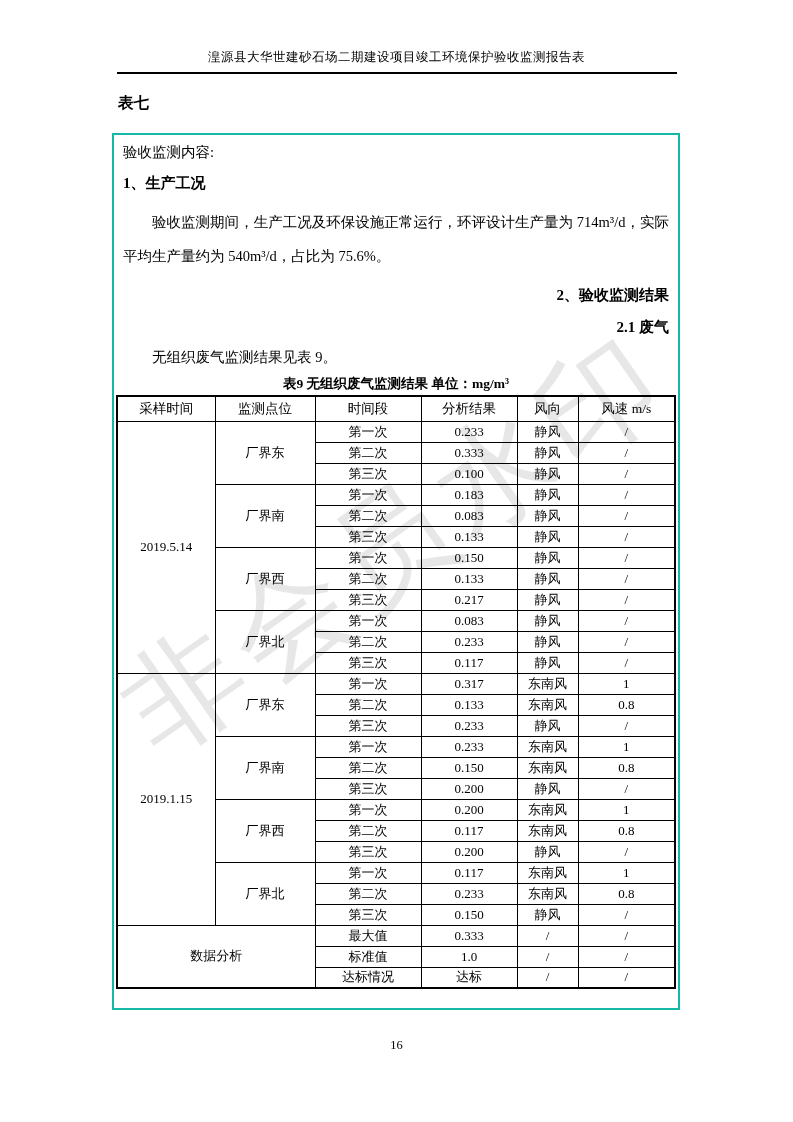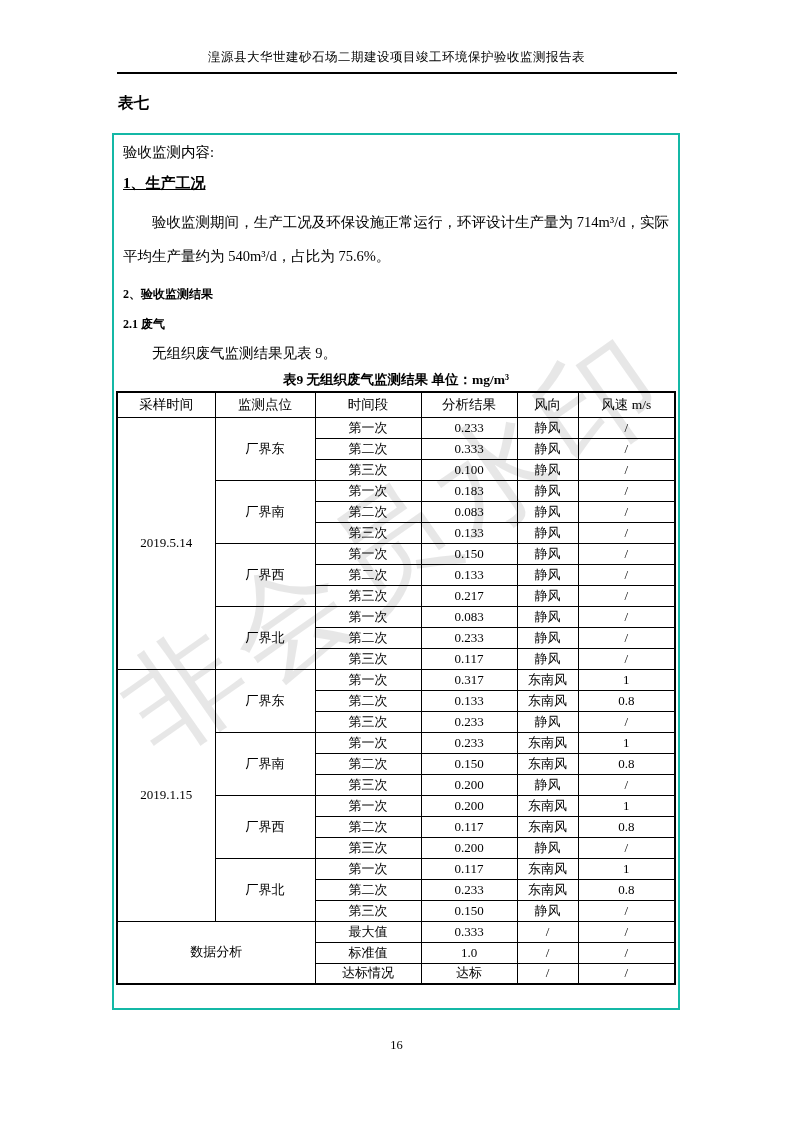--- a/index.html
+++ b/index.html
@@ -36,23 +36,23 @@
   }
   
   .content-box{
     position:absolute;left:112px;top:133px;
     width:568px;height:877px;
     border:2px solid #14b8a6;box-sizing:border-box;
     z-index:1;
   }
   .box-text{padding:2px 9px 0 9px;font-size:14.5px;}
   .intro-line{margin:6px 0 10px;}
-  .h-sec{margin:12px 0 12px;font-size:15px;font-weight:bold;text-decoration:underline;}
+  .h-sec{margin:12px 0 12px;font-size:15px;font-weight:bold;}
   .body-para{margin:0;line-height:34px;text-indent:2em;text-align:justify;}
-  .h-sec2{margin:13px 0 11px;font-size:12px;font-weight:bold;}
+  .h-sec2{margin:13px 0 11px;font-size:15px;font-weight:bold;text-align:right;}
   .note-para{margin:6px 0 8px;text-indent:2em;}
   .table-caption{
     margin:2px 0 2px;text-align:center;
     font-size:13.5px;font-weight:bold;
   }
   
   .monitor-table{
     border-collapse:collapse;
     table-layout:fixed;
     margin:0 auto;

